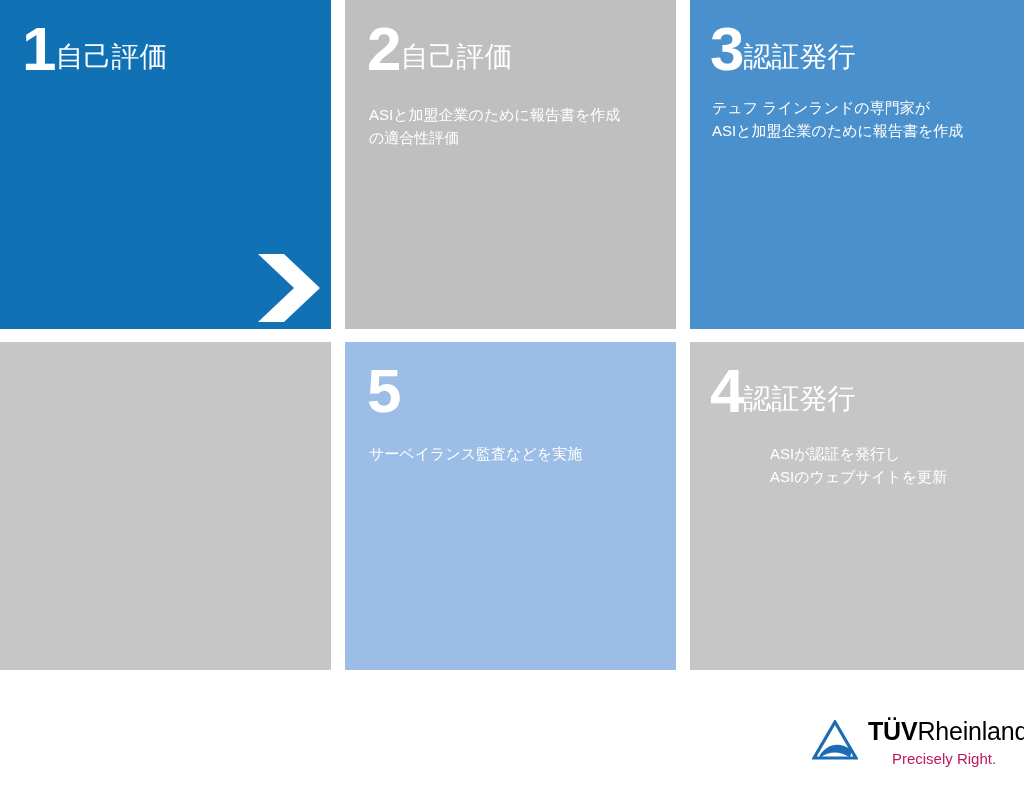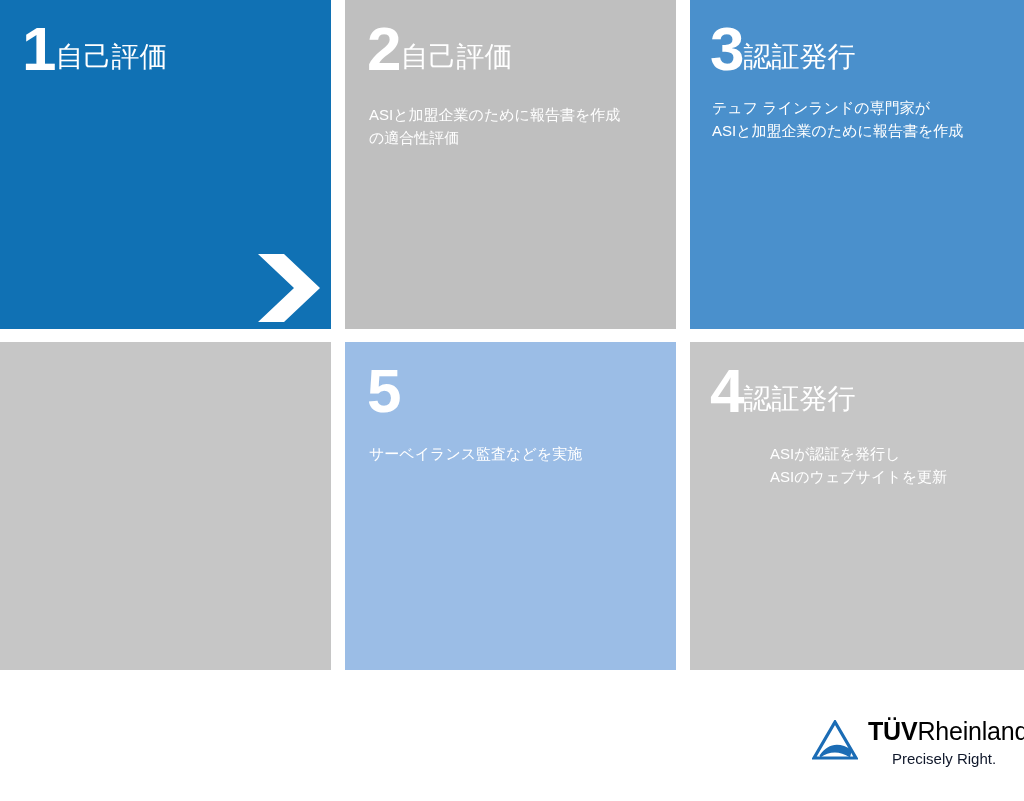--- a/index.html
+++ b/index.html
@@ -119,21 +119,21 @@
     line-height: 1.1;
     color: #000000;
     white-space: nowrap;
     letter-spacing: -0.2px;
   }
   .logo-brand .b-strong { font-weight: bold; }
   .logo-brand .b-reg { font-weight: normal; }
   .logo-tagline {
     font-size: 15px;
     font-weight: normal;
-    color: #0f172a;
+    color: #be185d;
     margin-top: 4px;
     white-space: nowrap;
   }
 </style>
 </head>
 <body>
 
 <div class="canvas">
 
   <div class="panel" id="panel-1">

